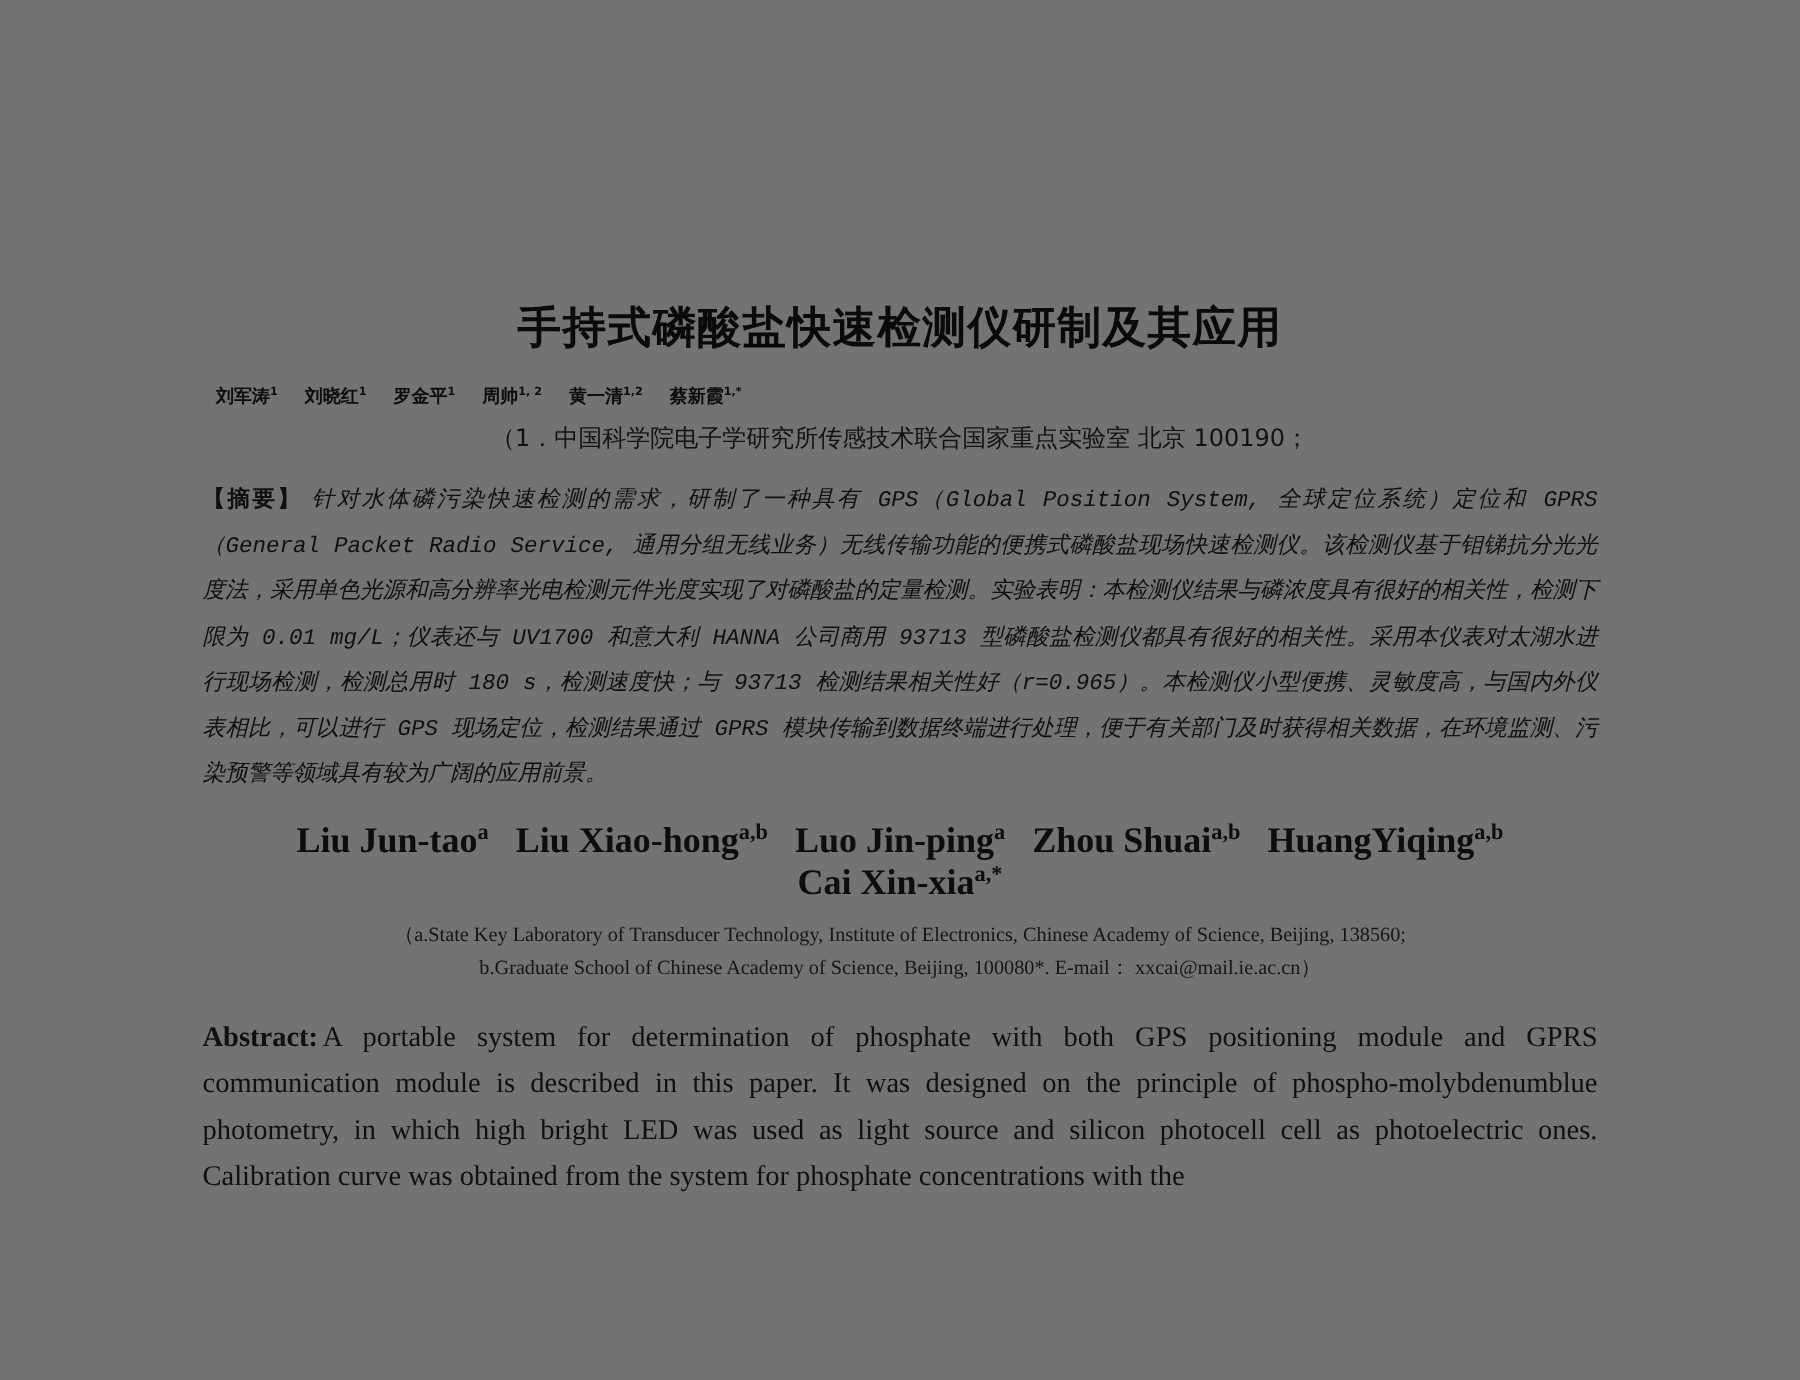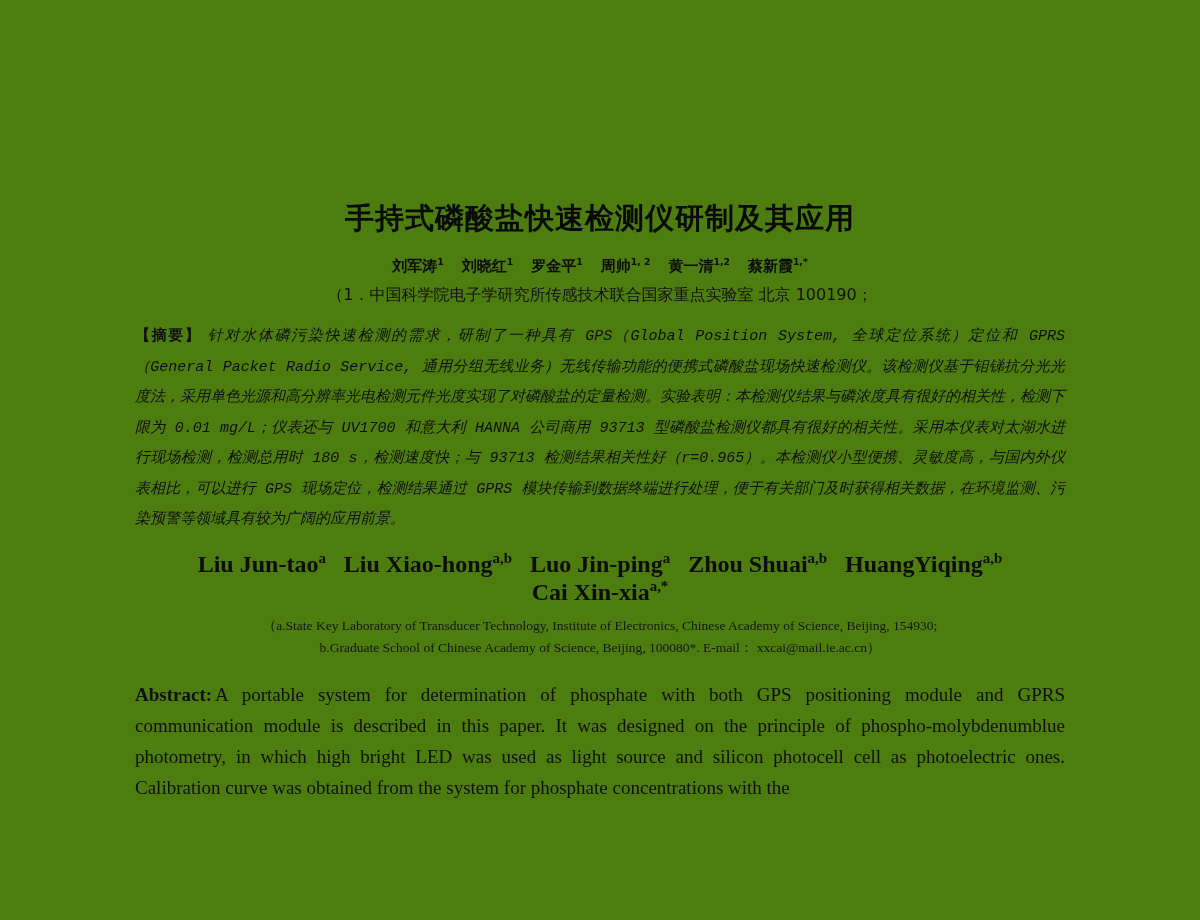--- a/index.html
+++ b/index.html
@@ -11,21 +11,21 @@
     width: 1200px;
     height: 920px;
     overflow: hidden;
     font-family: "Liberation Serif", "DejaVu Serif", serif;
     color: #111111;
   }
   .page {
     position: relative;
     width: 1200px;
     height: 920px;
-    background: #4d7c0f;
+    background: #737373;
     box-sizing: border-box;
   }
   .content {
     position: absolute;
     left: 135px;
     top: 0;
     width: 930px;
   }
 
   
@@ -36,24 +36,23 @@
     font-weight: bold;
     font-size: 29px;
     letter-spacing: 1px;
     line-height: 1.25;
     color: #0a0a0a;
   }
 
   
   .cn-authors {
     margin-top: 16px;
-    text-align: center;
     font-family: "DejaVu Sans", "Liberation Sans", sans-serif;
     font-weight: bold;
-    font-size: 15px;
+    font-size: 12px;
     color: #0d0d0d;
   }
   .cn-authors .au {
     display: inline-block;
     margin: 0 9px;
     white-space: nowrap;
   }
   .cn-authors .au sup,
   .en-authors .au sup {
     font-size: 0.62em;
@@ -168,20 +167,20 @@
 
     <p class="cn-abstract"><span class="lbl">【摘要】</span><span>针对水体磷污染快速检测的需求，研制了一种具有 GPS（Global Position System, 全球定位系统）定位和 GPRS（General Packet Radio Service, 通用分组无线业务）无线传输功能的便携式磷酸盐现场快速检测仪。该检测仪基于钼锑抗分光光度法，采用单色光源和高分辨率光电检测元件光度实现了对磷酸盐的定量检测。实验表明：本检测仪结果与磷浓度具有很好的相关性，检测下限为 0.01 mg/L；仪表还与 UV1700 和意大利 HANNA 公司商用 93713 型磷酸盐检测仪都具有很好的相关性。采用本仪表对太湖水进行现场检测，检测总用时 180 s，检测速度快；与 93713 检测结果相关性好（r=0.965）。本检测仪小型便携、灵敏度高，与国内外仪表相比，可以进行 GPS 现场定位，检测结果通过 GPRS 模块传输到数据终端进行处理，便于有关部门及时获得相关数据，在环境监测、污染预警等领域具有较为广阔的应用前景。</span></p>
 
 
 
     <div class="en-authors">
       <span class="au"><span>Liu Jun-tao</span><sup>a</sup></span><span class="au"><span>Liu Xiao-hong</span><sup>a,b</sup></span><span class="au"><span>Luo Jin-ping</span><sup>a</sup></span><span class="au"><span>Zhou Shuai</span><sup>a,b</sup></span><span class="au"><span>HuangYiqing</span><sup>a,b</sup></span><span class="au"><span>Cai Xin-xia</span><sup>a,*</sup></span>
     </div>
 
     <div class="en-affil">
-      <div>（a.State Key Laboratory of Transducer Technology, Institute of Electronics, Chinese Academy of Science, Beijing, 154930;</div>
+      <div>（a.State Key Laboratory of Transducer Technology, Institute of Electronics, Chinese Academy of Science, Beijing, 138560;</div>
       <div>b.Graduate School of Chinese Academy of Science, Beijing, 100080*. E-mail： xxcai@mail.ie.ac.cn）</div>
     </div>
 
     <p class="en-abstract"><span class="lbl">Abstract:</span><span>A portable system for determination of phosphate with both GPS positioning module and GPRS communication module is described in this paper. It was designed on the principle of phospho-molybdenumblue photometry, in which high bright LED was used as light source and silicon photocell cell as photoelectric ones. Calibration curve was obtained from the system for phosphate concentrations with the</span></p>
 
   </div>
 </div>
 
 </body></html>

